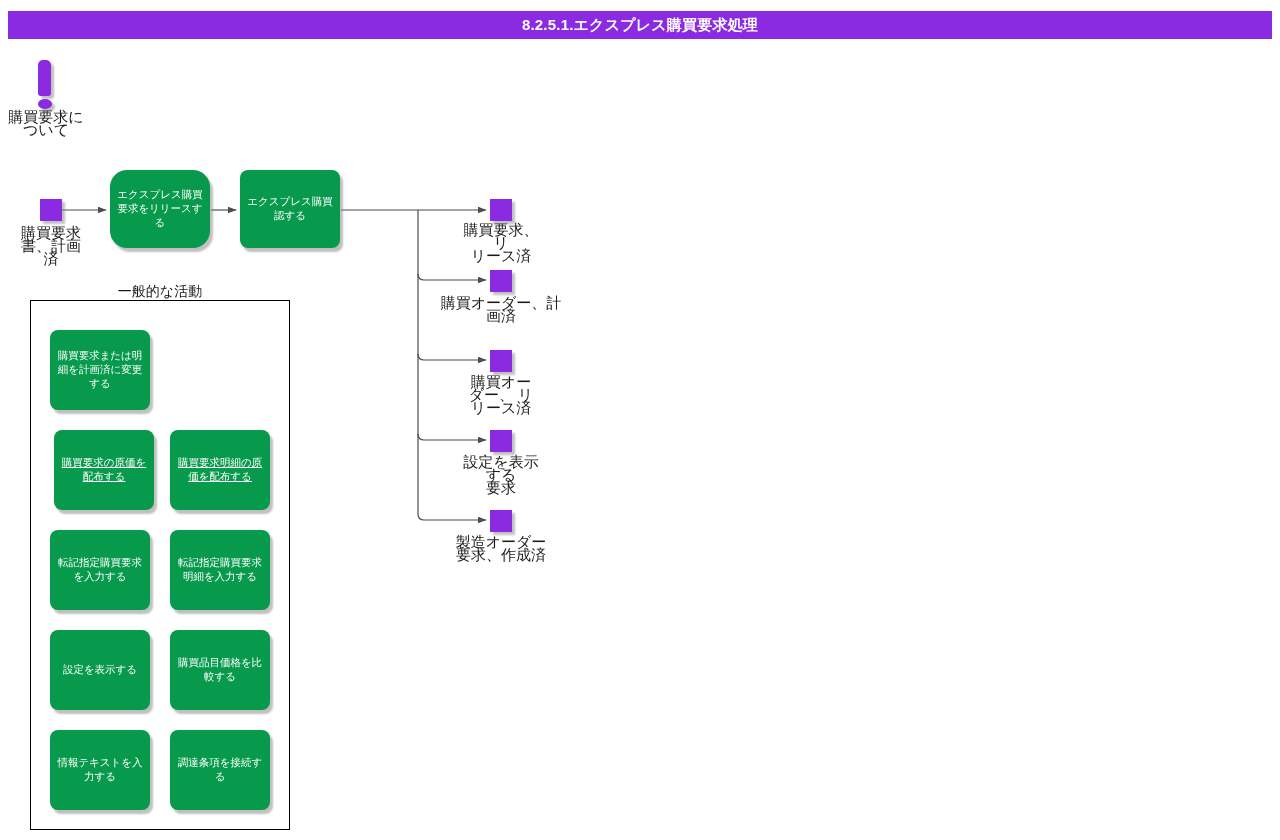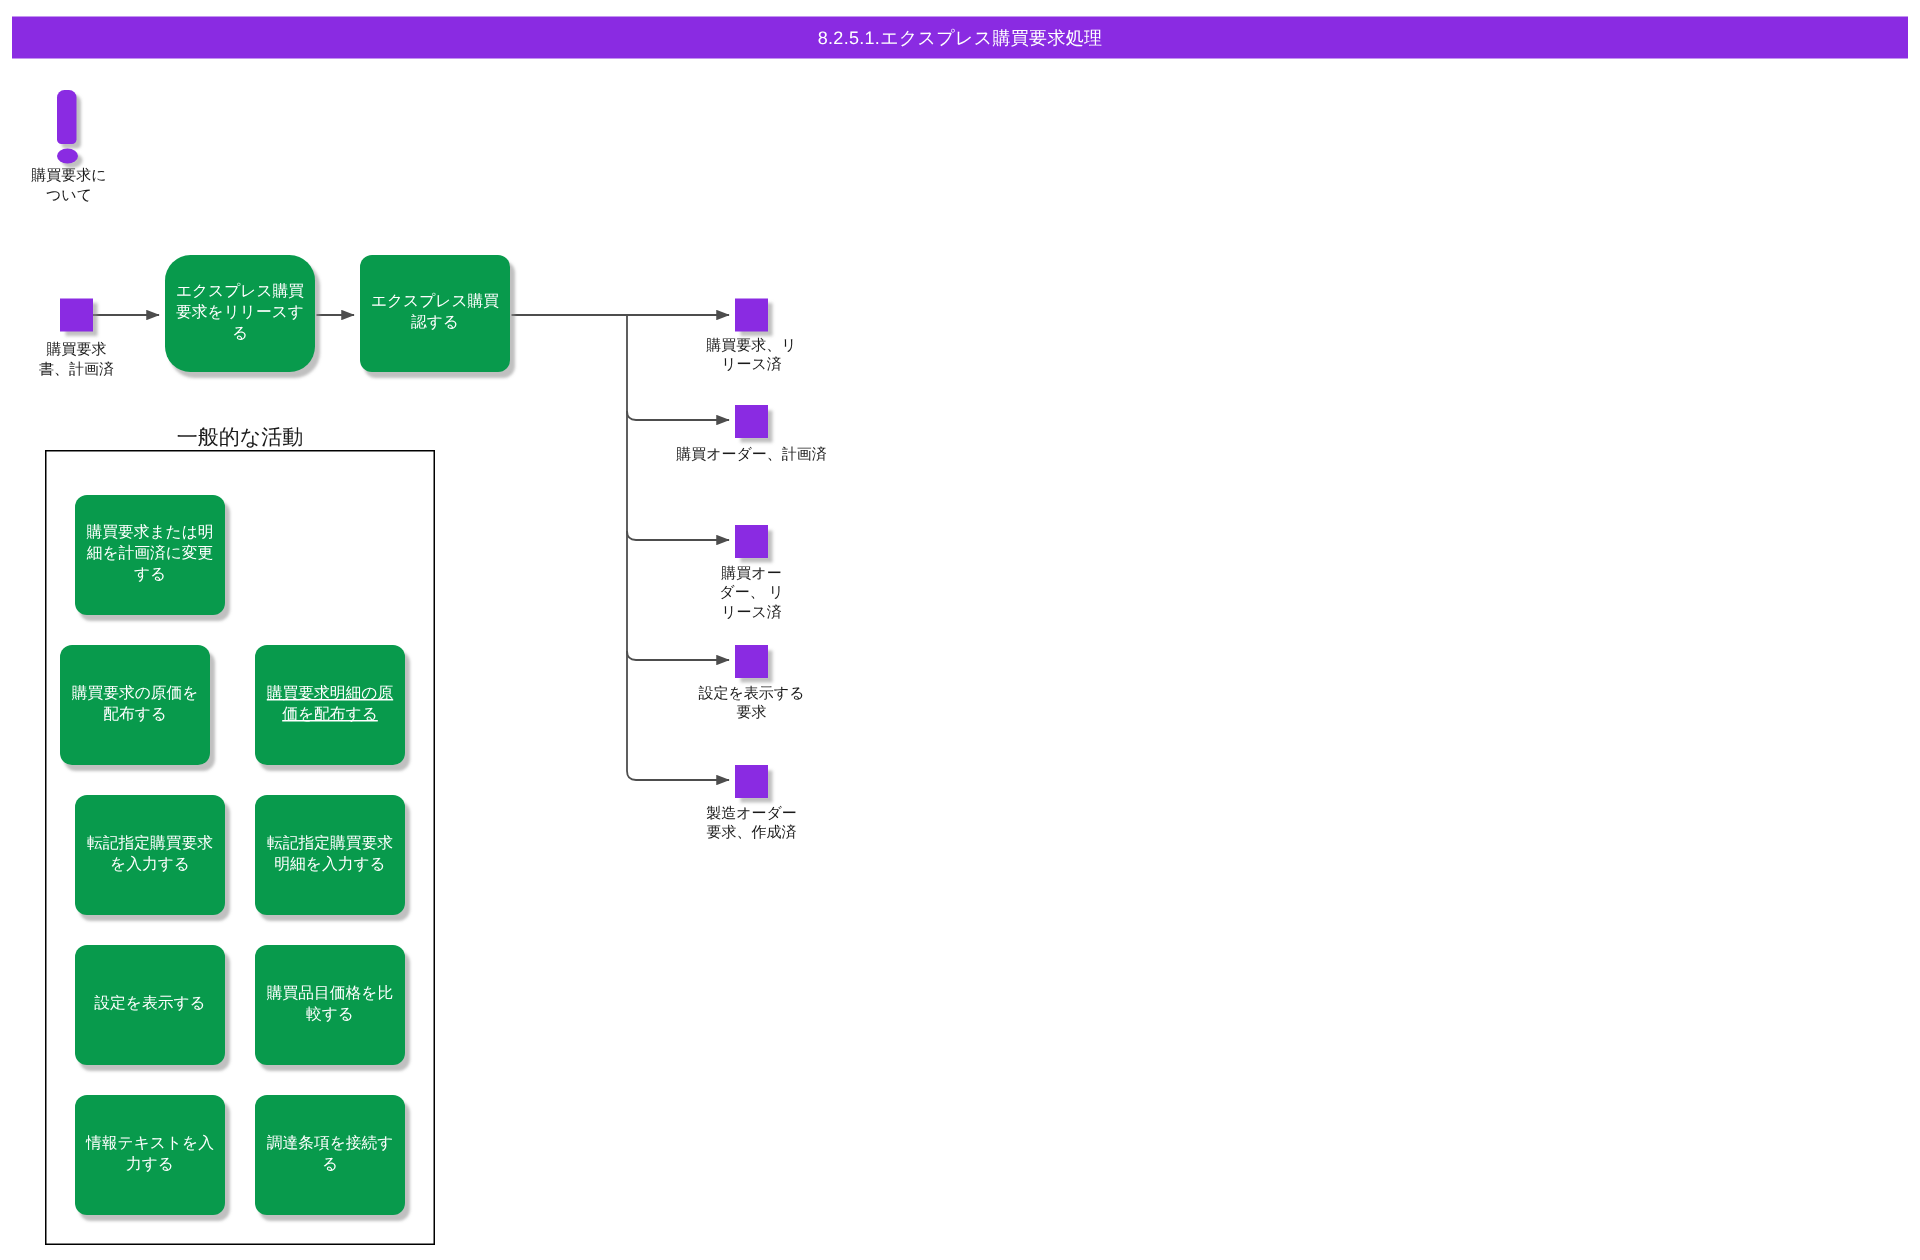--- a/index.html
+++ b/index.html
@@ -5,38 +5,38 @@
   html,body { margin:0; padding:0; background:#fff; }
   .canvas {
     position:relative; width:1280px; height:840px; background:#ffffff;
     font-family:"Liberation Serif","DejaVu Serif",serif; overflow:hidden;
   }
   .header-bar {
     position:absolute; left:8px; top:11px; width:1264px; height:28px;
     background:#8A2BE2; display:flex; align-items:center; justify-content:center;
   }
   .header-title {
-    color:#ffffff; font-weight:normal; font-size:12px;
+    color:#ffffff; font-weight:bold; font-size:15px;
     font-family:"Liberation Sans","DejaVu Sans",sans-serif; letter-spacing:.2px;
   }
   svg.connectors { position:absolute; left:0; top:0; pointer-events:none; }
   .task {
     position:absolute; width:100px; height:78px; background:#089A4C;
     border-radius:8px; box-shadow:3px 4px 2px rgba(140,140,140,.55);
     display:flex; align-items:center; justify-content:center;
     color:#ffffff; font-size:10.5px; line-height:14px; text-align:center;
     white-space:pre-line; padding:2px; box-sizing:border-box;
   }
   .ga-task { height:80px; }
   .event {
     position:absolute; width:22px; height:22px; background:#8A2BE2;
     box-shadow:3px 3px 2px rgba(140,140,140,.55);
   }
   .lbl {
-    position:absolute; font-size:10px; line-height:13px; color:#1a1a1a;
+    position:absolute; font-size:15px; line-height:13px; color:#1a1a1a;
     text-align:center; white-space:pre-line;
   }
   .excl-bar {
     position:absolute; left:38px; top:60px; width:13px; height:36px;
     background:#8A2BE2; border-radius:5px 5px 3px 3px;
     box-shadow:3px 3px 2px rgba(140,140,140,.55);
   }
   .excl-dot {
     position:absolute; left:38px; top:99px; width:14px; height:10px;
     border-radius:50%; background:#8A2BE2;
@@ -112,21 +112,21 @@
   <div class="event" style="left:490px; top:510px;"></div>
   <div class="lbl" style="left:451px; top:536px; width:100px;">製造オーダー
 要求、作成済</div>
 
   <div class="ga-title">一般的な活動</div>
   <div class="ga-frame"></div>
 
   <div class="task ga-task" style="left:50px;  top:330px;">購買要求または明
 細を計画済に変更
 する</div>
-  <div class="task ga-task" style="left:40px;  top:430px;">購買要求の原価を
+  <div class="task ga-task" style="left:54px;  top:430px;text-decoration:underline;">購買要求の原価を
 配布する</div>
   <div class="task ga-task" style="left:170px; top:430px;text-decoration:underline;">購買要求明細の原
 価を配布する</div>
   <div class="task ga-task" style="left:50px;  top:530px;">転記指定購買要求
 を入力する</div>
   <div class="task ga-task" style="left:170px; top:530px;">転記指定購買要求
 明細を入力する</div>
   <div class="task ga-task" style="left:50px;  top:630px;">設定を表示する</div>
   <div class="task ga-task" style="left:170px; top:630px;">購買品目価格を比
 較する</div>

